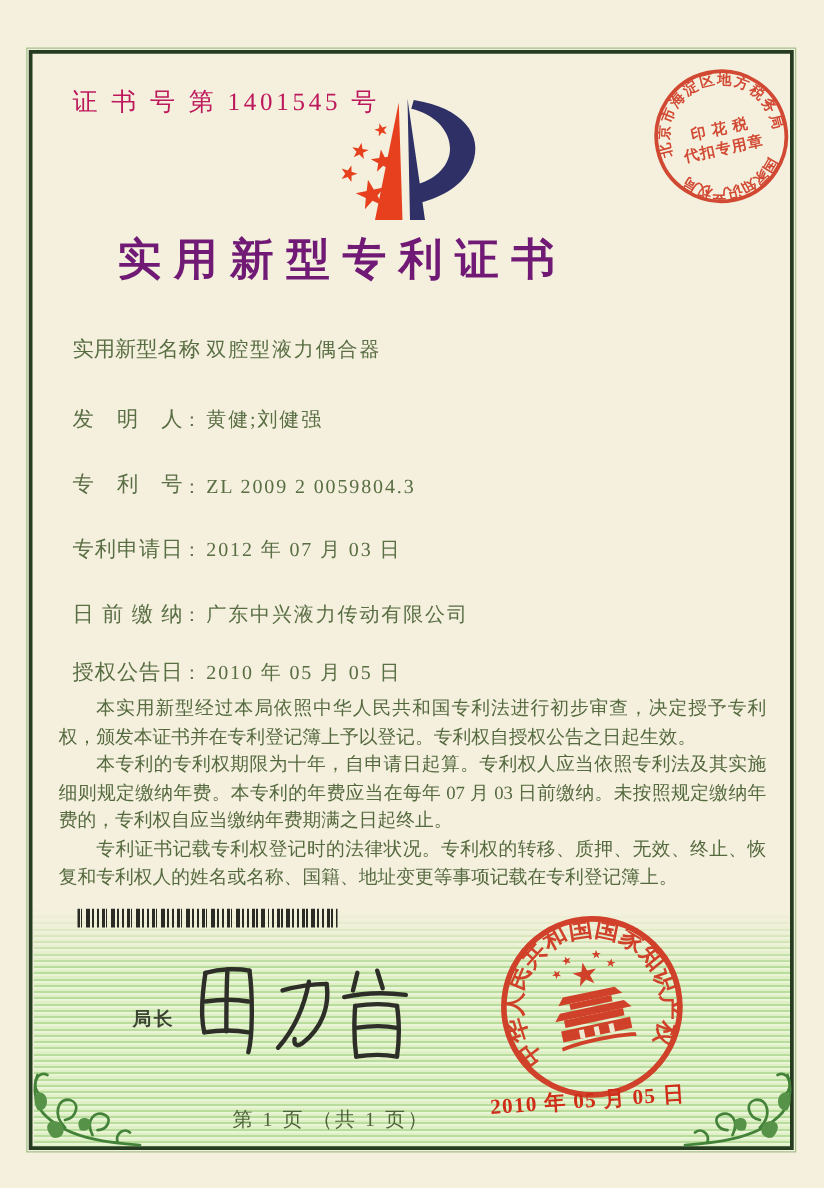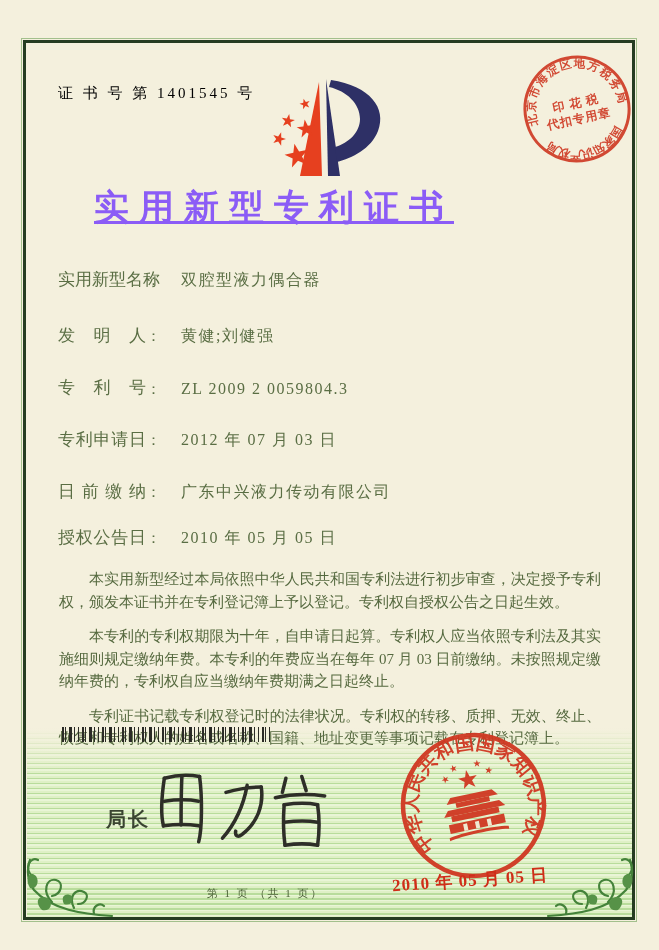--- a/index.html
+++ b/index.html
@@ -29,81 +29,81 @@
       #b8dc9b 0 1.5px, #e9f5d6 1.5px 3.2px, #dff0c6 3.2px 5px);
     z-index:1;
   }
   .band::before{
     content:"";position:absolute;left:0;top:0;right:0;height:46px;
     background:linear-gradient(180deg,#f4f0dd 0%,rgba(244,240,221,0) 100%);
   }
 
   
   .cert-number{
-    position:absolute;left:58px;top:84px;
-    font-size:15px;letter-spacing:3px;color:#000000;z-index:4;
+    position:absolute;left:58px;top:68px;
+    font-size:20px;letter-spacing:3px;color:#be185d;z-index:4;
   }
   .logo{position:absolute;left:252px;top:66px;z-index:4;}
   .title{
     position:absolute;left:0;top:184px;width:538px;text-align:center;
-    font-size:35px;font-weight:bold;color:#8b5cf6;
-    letter-spacing:10px;text-indent:10px;z-index:4;text-decoration:underline;
+    font-size:35px;font-weight:bold;color:#701a75;
+    letter-spacing:10px;text-indent:10px;z-index:4;
   }
 
   
   .tax-seal{position:absolute;left:516px;top:48px;z-index:5;opacity:.92;}
   .office-seal{position:absolute;left:386px;top:718px;z-index:6;opacity:.95;}
   .seal-date{
     position:absolute;left:392px;top:868px;width:180px;
     font-size:17px;font-weight:bold;color:#cf2d18;
     letter-spacing:1px;transform:rotate(-4deg);z-index:7;white-space:nowrap;
   }
 
   
   .fields{position:absolute;left:58px;top:0;z-index:4;}
   .field-row{position:absolute;left:0;white-space:nowrap;color:#5a6e44;font-size:16px;}
   .field-row .lbl{
     display:inline-block;width:88px;font-size:17px;
     text-align:justify;text-align-last:justify;vertical-align:bottom;
   }
   .field-row .colon{font-size:15px;}
-  .field-row .val{letter-spacing:1.5px;margin-left:20px;}
+  .field-row .val{letter-spacing:1.5px;margin-left:4px;}
   .row-0{top:268px;} .row-1{top:324px;} .row-2{top:376px;}
   .row-3{top:428px;} .row-4{top:480px;} .row-5{top:526px;}
 
   
   .body-text{
     position:absolute;left:47px;top:556px;width:566px;z-index:4;
     font-size:15px;line-height:22.5px;color:#55693f;
     text-align:justify;
   }
-  .body-text p{margin:12px;text-indent:2em;}
+  .body-text p{margin:0;text-indent:2em;}
 
   
   .barcode{
     position:absolute;left:62px;top:727px;width:208px;height:15px;z-index:4;
     background:repeating-linear-gradient(90deg,
       #2b2b26 0 2px, transparent 2px 3px,
       #2b2b26 3px 4px, transparent 4px 7px,
       #2b2b26 7px 10px, transparent 10px 12px,
       #2b2b26 12px 13px, transparent 13px 16px,
       #2b2b26 16px 17px, transparent 17px 20px);
   }
 
   
   .bureau-label{
     position:absolute;left:106px;top:806px;z-index:5;
-    font-size:20px;color:#3a4431;letter-spacing:2px;font-weight:bold;
+    font-size:15px;color:#3a4431;letter-spacing:2px;font-weight:bold;
   }
   .signature{position:absolute;left:152px;top:760px;z-index:5;}
 
   
   .footer{
     position:absolute;left:0;top:886px;width:530px;text-align:center;
-    font-size:11px;color:#4d6339;letter-spacing:2px;z-index:5;
+    font-size:16px;color:#4d6339;letter-spacing:2px;z-index:5;
   }
 
   .flourish{position:absolute;z-index:4;}
   .flourish-left{left:22px;top:830px;}
   .flourish-right{left:546px;top:830px;transform:scaleX(-1);}
 </style>
 </head>
 <body>
 
 <div class="page">

